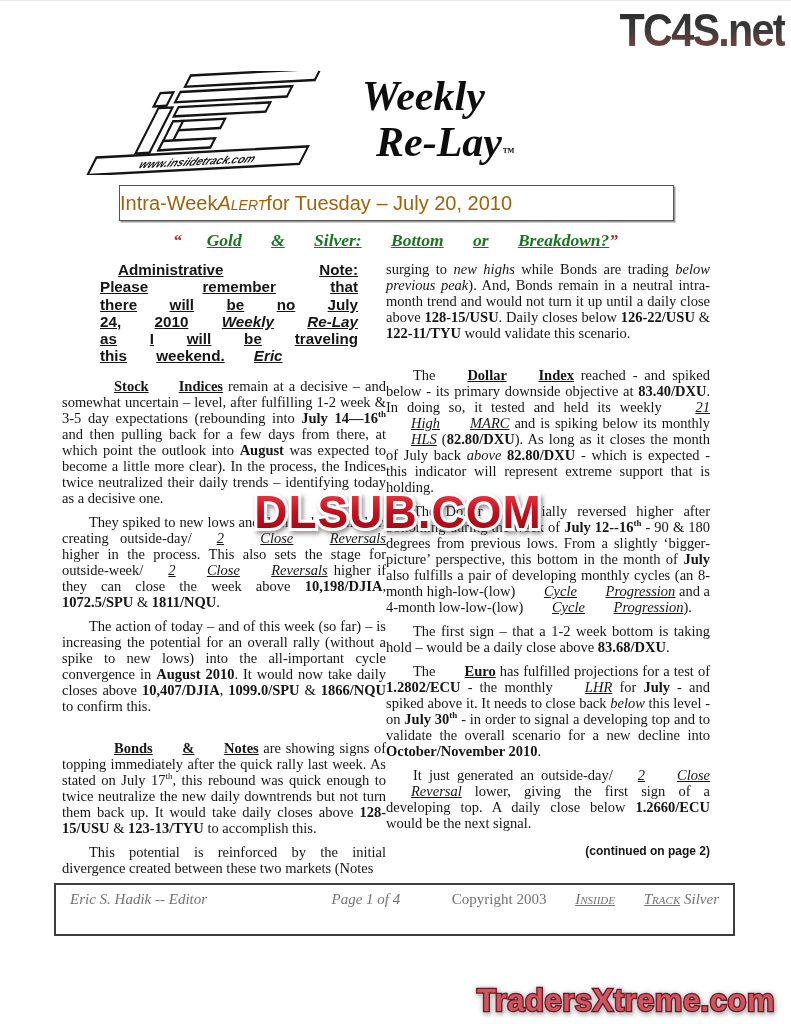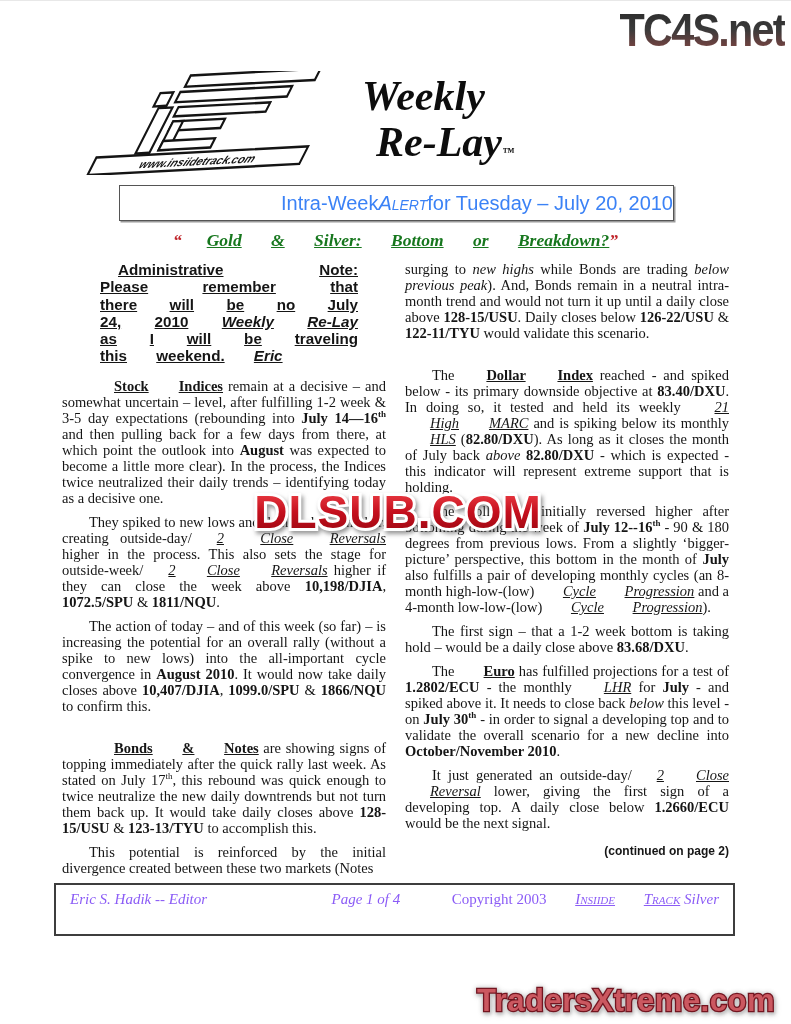--- a/index.html
+++ b/index.html
@@ -15,46 +15,46 @@
 
   
   .logo-wrap{position:absolute;left:80px;top:70px;display:flex;align-items:flex-start;}
   .logo-title{font-family:"Liberation Serif",serif;font-weight:bold;font-style:italic;
               font-size:42px;line-height:46px;margin-left:2px;margin-top:2px;color:#0d0d0d;}
   .logo-title .line2{margin-left:14px;}
   .tm{font-size:12px;font-weight:bold;}
 
   
   .banner{position:absolute;left:119px;top:184px;width:553px;height:34px;border:1px solid #555;
-          box-shadow:1.5px 1.5px 0 #9a9a9a;display:flex;align-items:center;justify-content:flex-end;
-          font-family:"Liberation Sans",sans-serif;font-size:20px;color:#3b82f6;background:#fff;}
+          box-shadow:1.5px 1.5px 0 #9a9a9a;display:flex;align-items:center;justify-content:flex-start;
+          font-family:"Liberation Sans",sans-serif;font-size:20px;color:#a16207;background:#fff;}
 
   
   .headline{position:absolute;left:0;top:229px;width:100%;text-align:center;
             font-size:17.5px;font-weight:bold;font-style:italic;color:#17771e;}
   .headline .red{color:#c1272d;}
 
   
-  .cols{position:absolute;left:62px;top:260px;width:668px;display:flex;gap:19px;}
+  .cols{position:absolute;left:62px;top:260px;width:668px;display:flex;}
   .col{width:324px;font-size:14.5px;line-height:16px;text-align:justify;}
   .col p{margin:0 0 8px 0;text-indent:27px;}
   p.note{font-family:"Liberation Sans",sans-serif;font-weight:bold;font-size:15.2px;
          line-height:17.3px;margin:0 28px 13px 13px;text-indent:18px;}
   p.gap{margin-top:26px;}
   p.noindent{text-indent:0;}
   p.continued{font-family:"Liberation Sans",sans-serif;font-weight:bold;font-size:12px;
               text-align:right;text-indent:0;margin-top:12px;}
 
   .b{font-weight:bold;} .i{font-style:italic;} .sc{font-variant:small-caps;}
   .u{text-decoration:underline;padding-left:25px;}
   sup{font-size:.62em;line-height:0;}
 
   
   .footer{position:absolute;left:54px;top:882px;width:681px;height:53px;border:2px solid #3d3d3d;
-          box-sizing:border-box;color:#8b5cf6;background:#fff;padding:6px 14px 0 14px;
+          box-sizing:border-box;color:#737373;background:#fff;padding:6px 14px 0 14px;
           font-size:15px;}
   .footer-line1{display:flex;align-items:baseline;}
   .footer-line1 .cell-l{flex:1.1;text-align:left;}
   .footer-line1 .cell-c{flex:.9;text-align:center;}
   .footer-line1 .cell-r{flex:1.4;text-align:right;}
   .footer-line2{margin-top:3px;white-space:pre-wrap;font-size:14.6px;}
 
   
   .dlsub{position:absolute;left:246px;top:480px;}
   .traders{position:absolute;left:470px;top:976px;}

